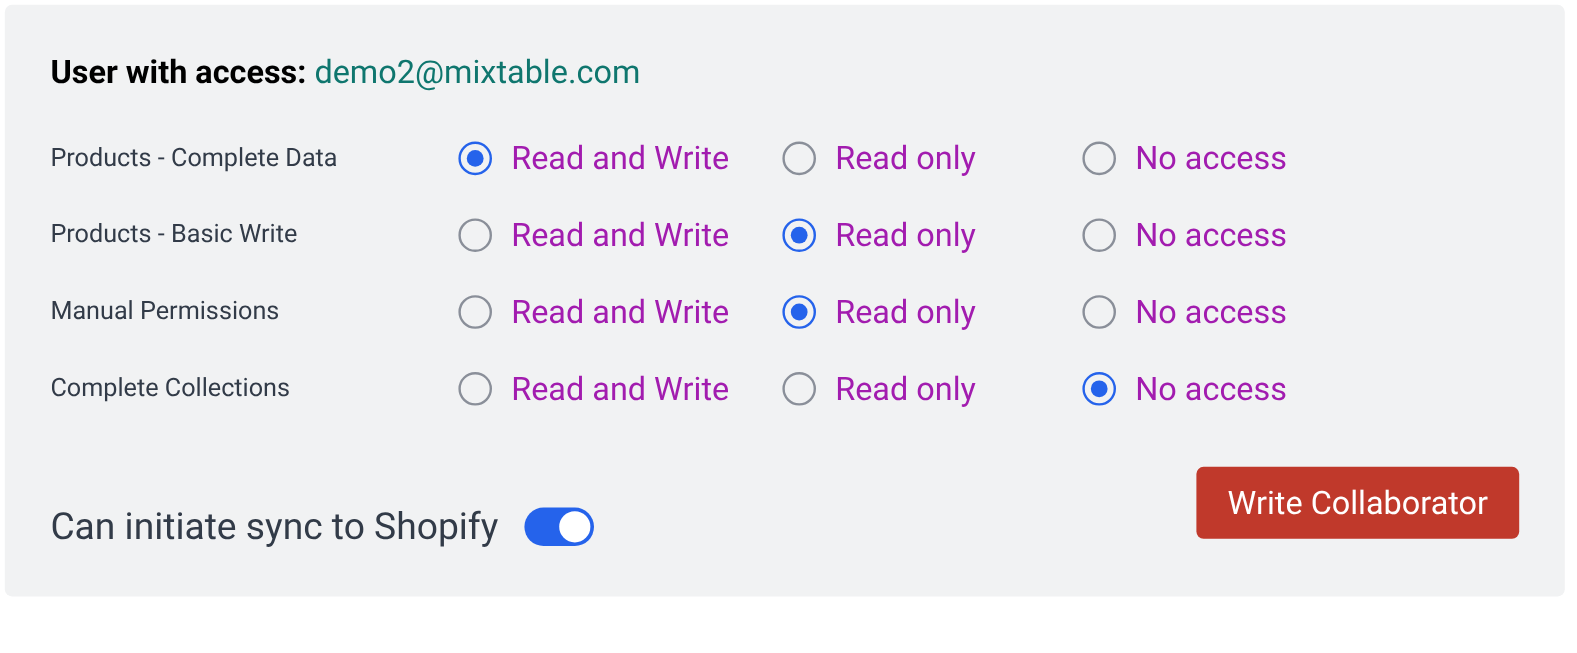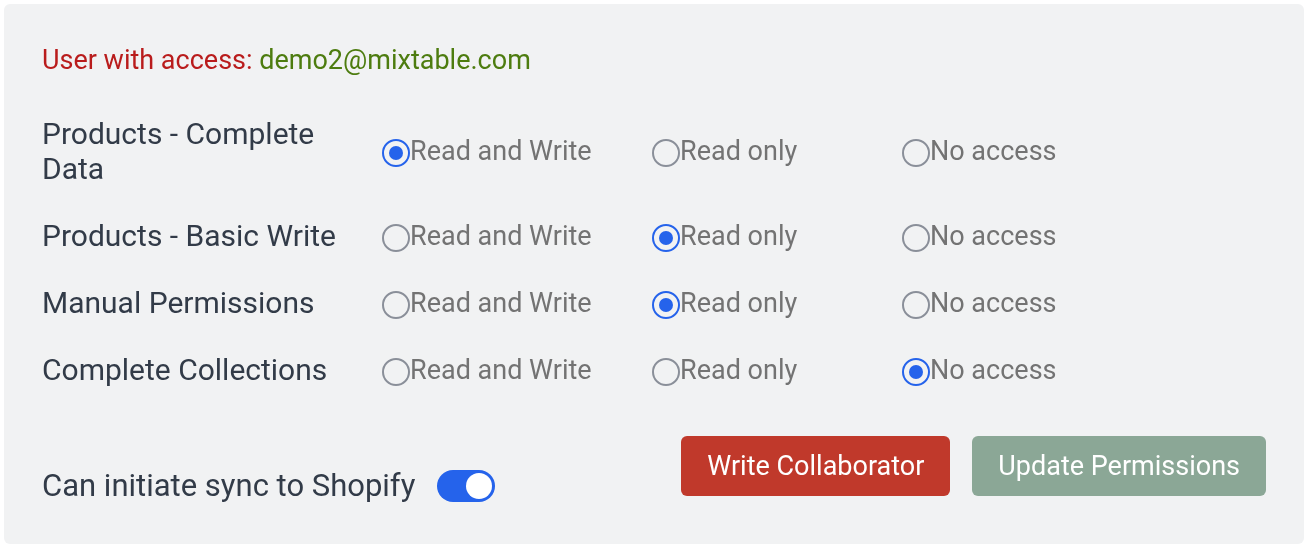--- a/index.html
+++ b/index.html
@@ -17,44 +17,45 @@
     padding: 40px 38px 40px 38px;
     width: 1300px;
     margin: 4px;
     color: #323b48;
   }
   .header {
     font-size: 27px;
     margin-bottom: 40px;
   }
   .header .label {
-    font-weight: 400;
-    color: #b91c1c;
+    font-weight: 700;
+    color: #000000;
   }
   .header .email {
     font-weight: 400;
-    color: #4d7c0f;
+    color: #0f766e;
   }
   .perm-table {
     display: grid;
     grid-template-columns: 340px 270px 250px auto;
     row-gap: 32px;
     align-items: center;
     margin-bottom: 40px;
   }
   .perm-label {
-    font-size: 30px;
+    font-size: 21px;
     color: #323b48;
     font-weight: 400;
   }
   .radio-cell {
     display: flex;
-    align-items: flex-end;
+    align-items: center;
+    gap: 16px;
     font-size: 27px;
-    color: #737373;
+    color: #a21caf;
     cursor: pointer;
   }
   .radio {
     width: 28px;
     height: 28px;
     border-radius: 50%;
     border: 2.5px solid #8a8f99;
     display: inline-flex;
     align-items: center;
     justify-content: center;
@@ -193,17 +194,16 @@
 
   <div class="footer-row">
     <div class="sync-group">
       <span>Can initiate sync to Shopify</span>
       <div class="toggle">
         <div class="knob"></div>
       </div>
     </div>
     <div class="buttons">
       <button class="btn btn-danger">Write Collaborator</button>
-      <button class="btn btn-muted">Update Permissions</button>
     </div>
   </div>
 
 </div>
 
 </body></html>

